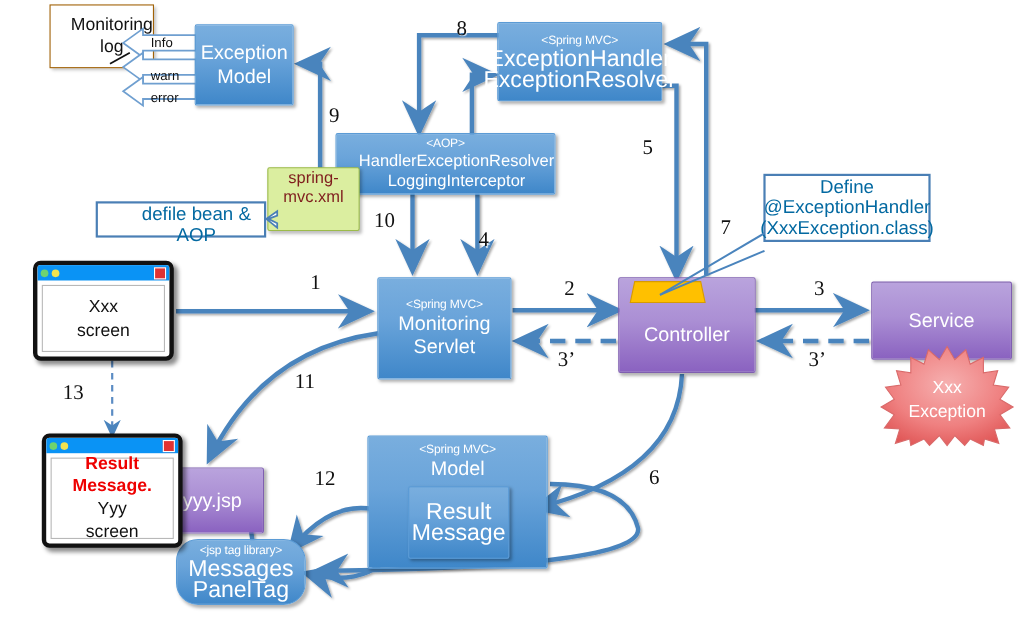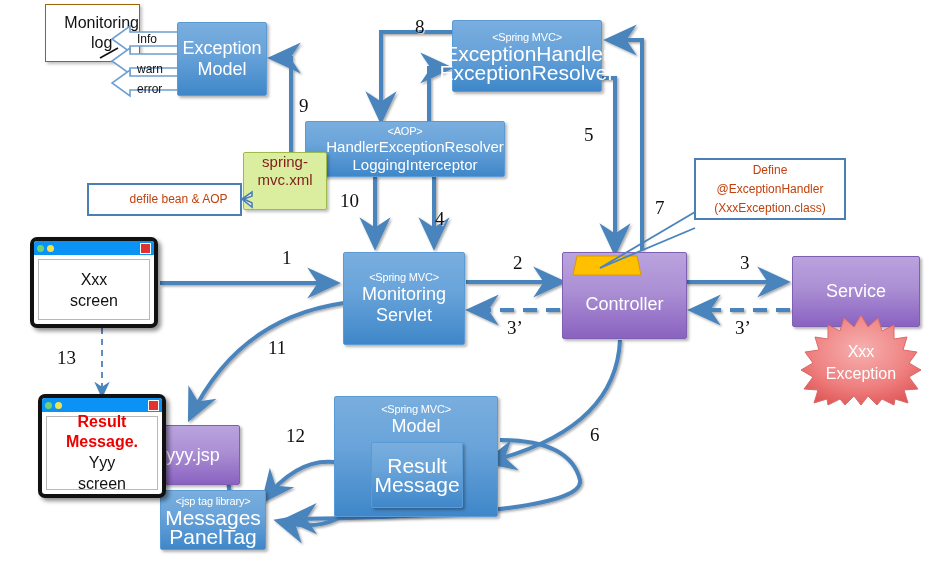--- a/index.html
+++ b/index.html
@@ -16,23 +16,23 @@
           box-shadow:2px 2px 3px rgba(0,0,0,.30);}
   .stereo{font-size:11px;line-height:13px;letter-spacing:-0.2px;}
   .bname{font-size:18px;line-height:21px;}
   .bname.sm{font-size:21px;line-height:19px;}
   .bname.xs{font-size:15px;line-height:18px;margin-left:20px;}
 
   .num{position:absolute;font-size:19px;color:#111;font-family:"Liberation Serif",serif;
        text-shadow:1px 1px 1px rgba(255,255,255,.9);}
 
   .callout{position:absolute;box-sizing:border-box;border:2px solid #4a7fb5;
-           background:#fff;color:#c2410c;display:flex;flex-direction:column;
-           align-items:center;justify-content:center;text-align:center;
-           font-size:12px;line-height:19px;}
+           background:#fff;color:#0369a1;display:flex;flex-direction:column;
+           align-items:center;justify-content:flex-start;text-align:center;
+           font-size:17px;line-height:19px;}
 
   .note{position:absolute;box-sizing:border-box;background:#dbeea0;
         border:1px solid #9cbb4a;color:#7f1d1d;text-align:center;
         font-size:15px;line-height:18px;display:flex;align-items:flex-start;
         justify-content:center;box-shadow:2px 2px 3px rgba(0,0,0,.25);}
 
   .winwrap{position:absolute;}
   .window{position:absolute;inset:0;box-sizing:border-box;border:4px solid #111;
           border-radius:7px;background:#fff;box-shadow:3px 3px 4px rgba(0,0,0,.45);
           overflow:hidden;}
@@ -206,21 +206,21 @@
   </div>
   <div class="box blue" style="left:371px;top:442px;width:92px;height:66px;">
     <div class="bname sm">Result</div>
     <div class="bname sm">Message</div>
   </div>
 
   <div class="box purple" style="left:146px;top:425px;width:94px;height:60px;">
     <div class="bname">yyy.jsp</div>
   </div>
 
-  <div class="box blue" style="left:160px;top:490px;width:106px;height:60px;">
+  <div class="box blue" style="left:160px;top:490px;width:118px;height:60px;border-radius:20px;">
     <div class="stereo">&lt;jsp tag library&gt;</div>
     <div class="bname sm">Messages</div>
     <div class="bname sm">PanelTag</div>
   </div>
 
   <div class="winwrap" style="left:30px;top:237px;width:128px;height:91px;">
     <div class="window">
       <div class="titlebar">
         <span class="dots">
           <span class="dot g"></span>

